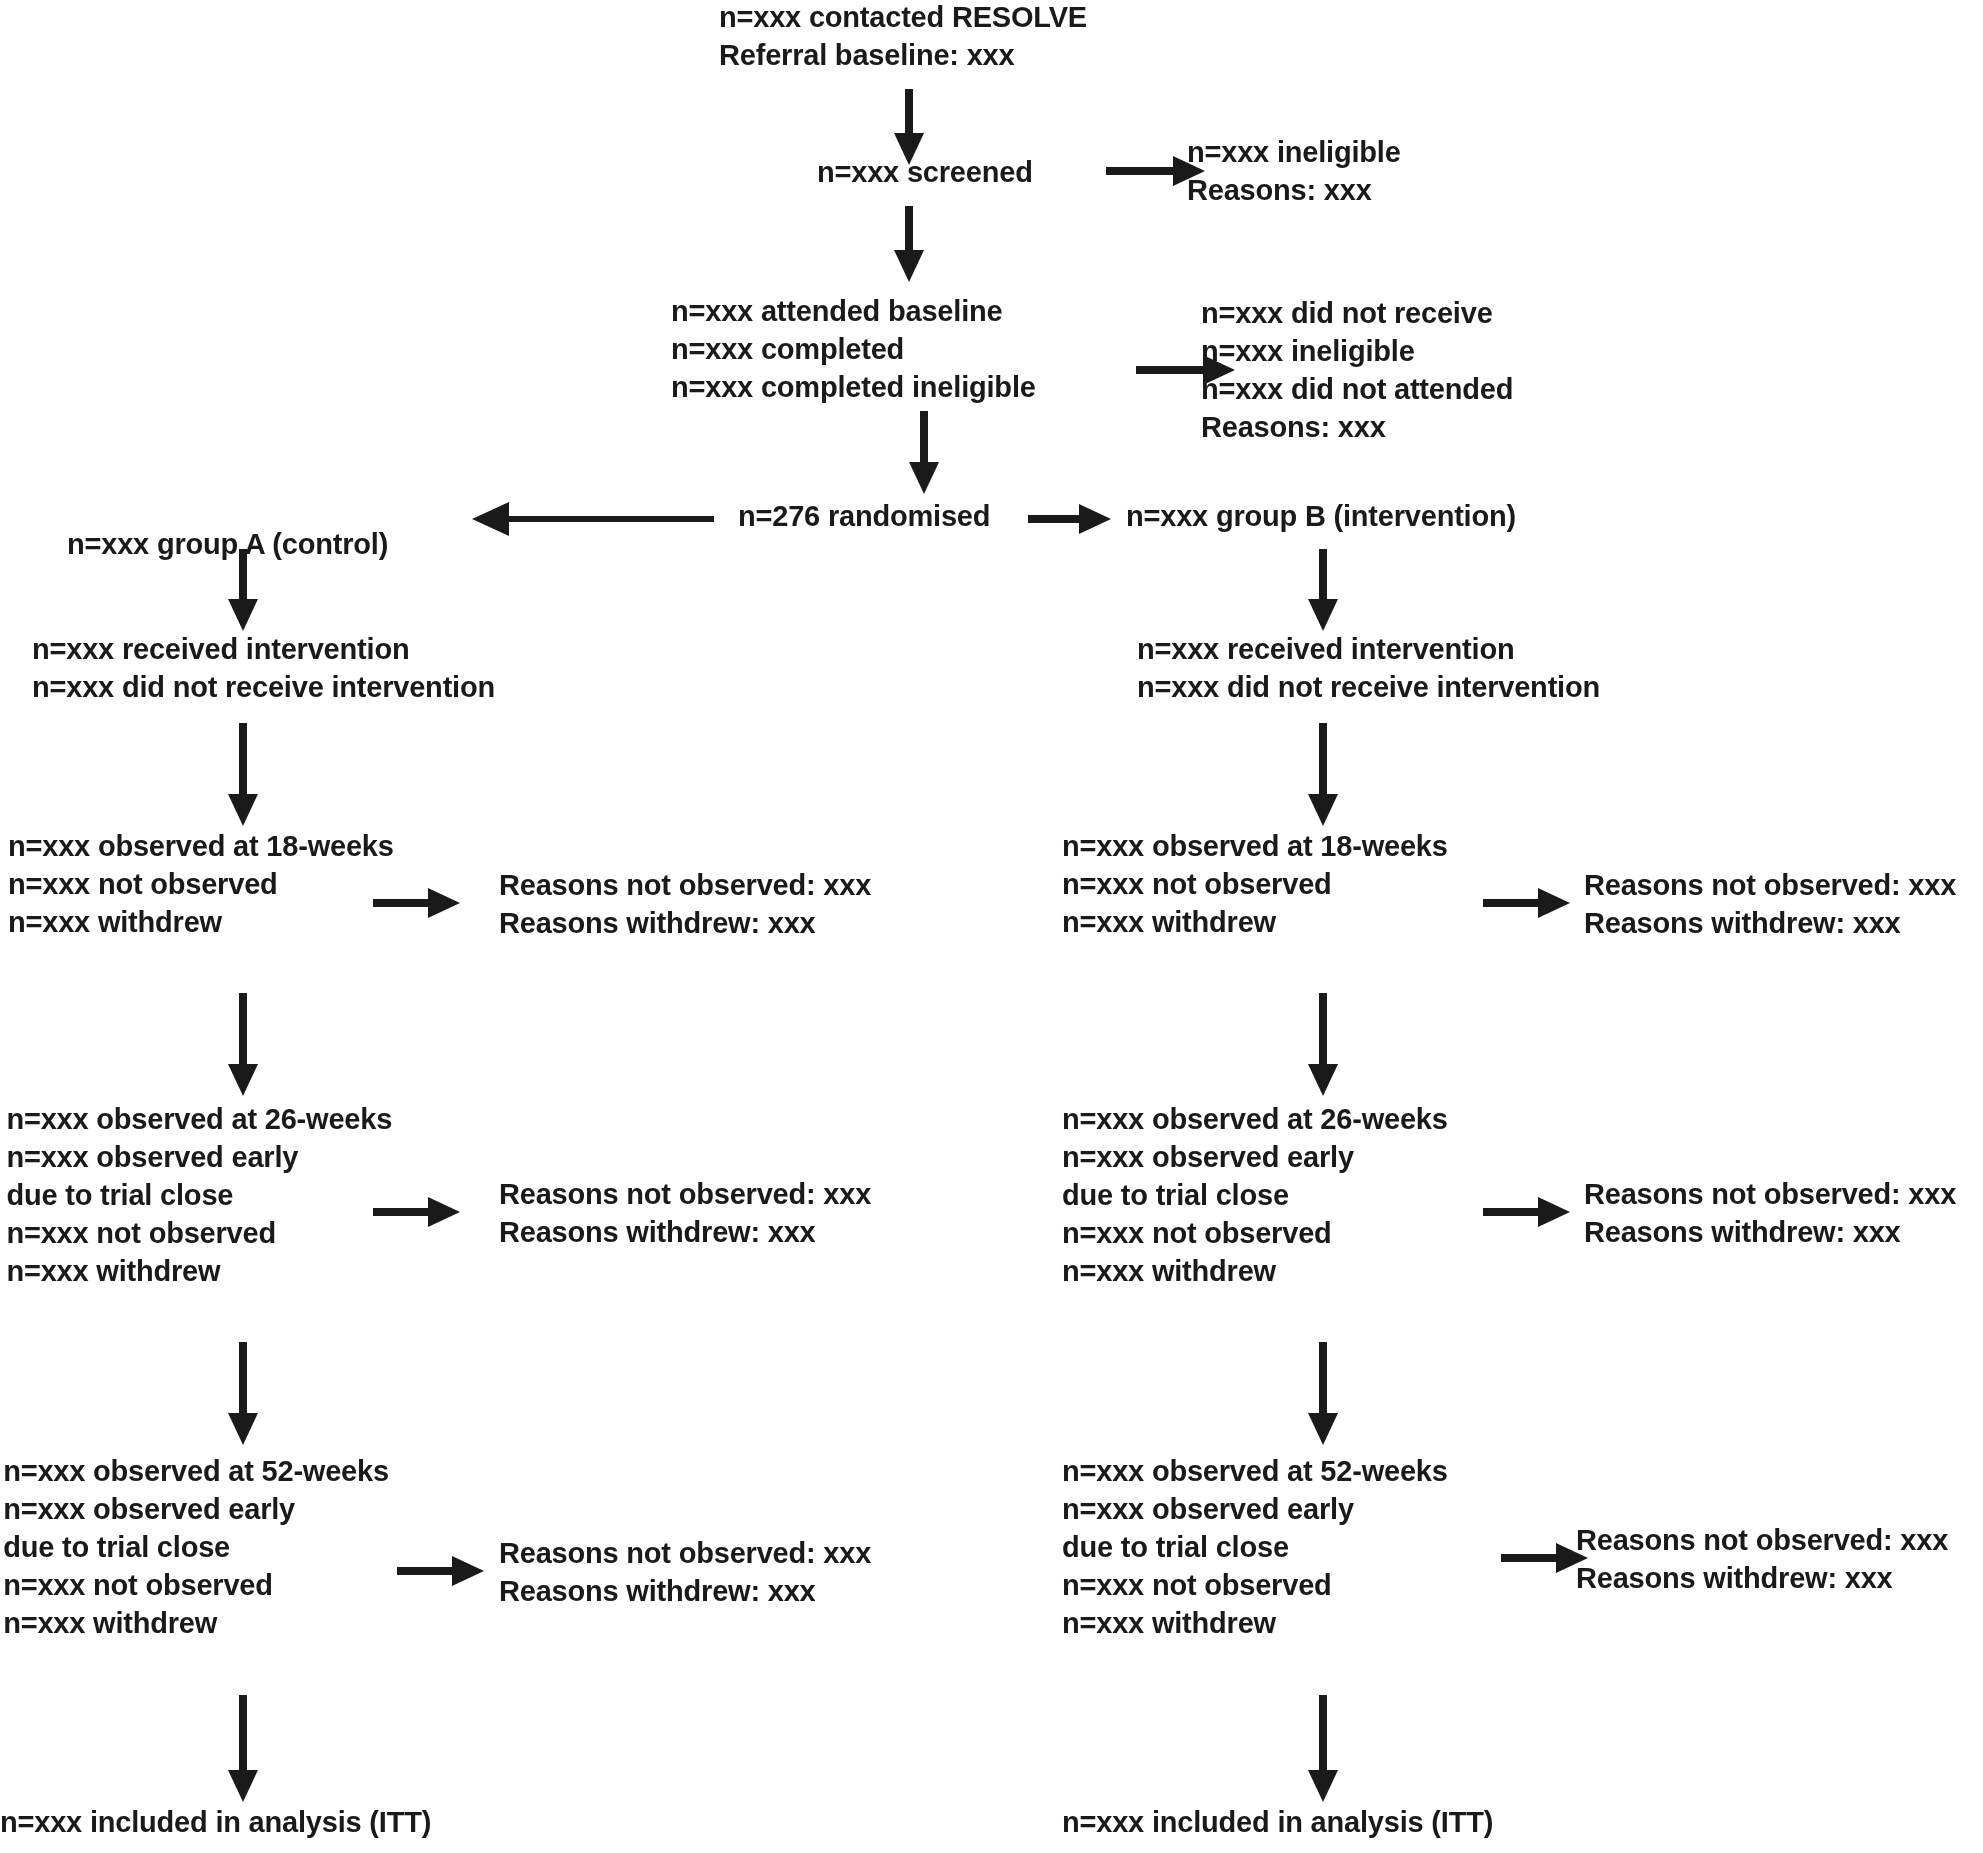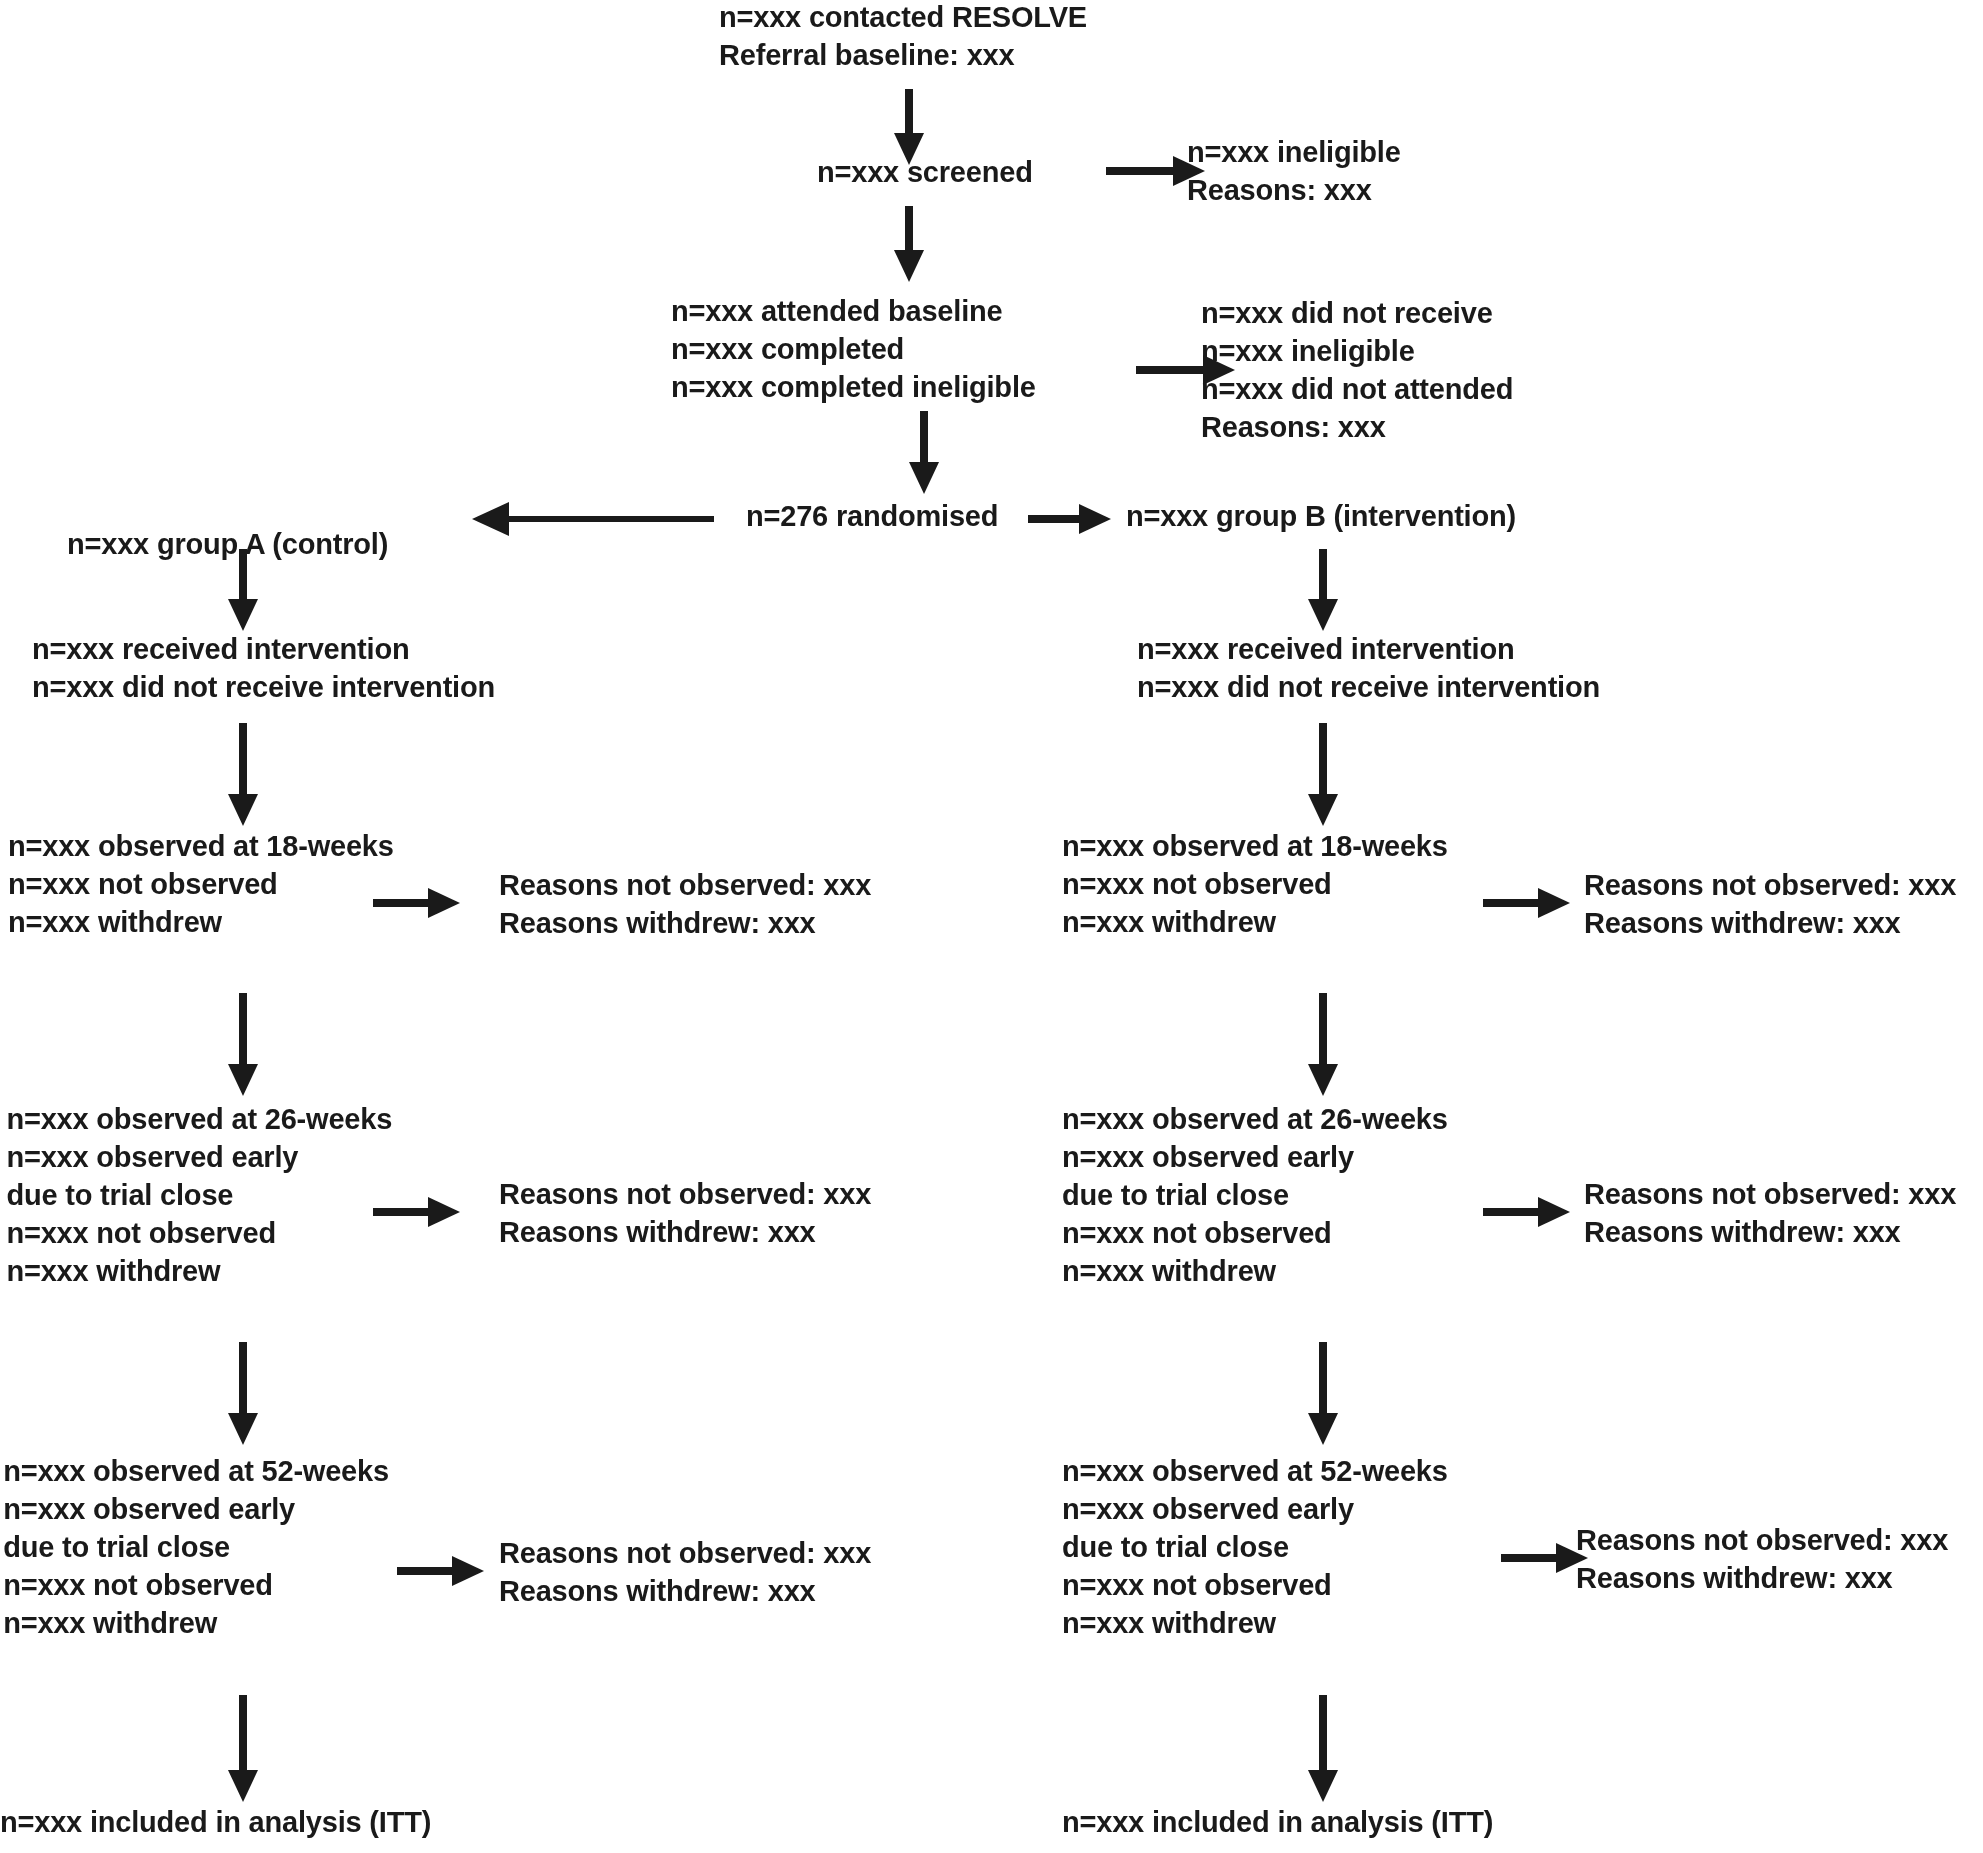--- a/index.html
+++ b/index.html
@@ -144,21 +144,21 @@
     <span class="ln">n=xxx ineligible</span>
     <span class="ln">n=xxx did not attended</span>
     <span class="ln">Reasons: xxx</span>
   </div>
 
   <div class="arrow-v" style="left:908px; top:411px; width:32px; height:83px;">
     <div class="shaft" style="height:52px;"></div>
     <div class="head"></div>
   </div>
 
-  <div class="node" style="left:738px; top:497px;margin-left:8px;">
+  <div class="node" style="left:738px; top:497px;">
     <span class="ln">n=276 randomised</span>
   </div>
 
   <div class="arrow-h thin" style="left:472px; top:499px; width:242px; height:40px;">
     <div class="shaft" style="left:32px; width:210px;"></div>
     <div class="head-l"></div>
   </div>
 
   <div class="node" style="left:67px; top:497px;margin-top:28px;">
     <span class="ln">n=xxx group A (control)</span>

